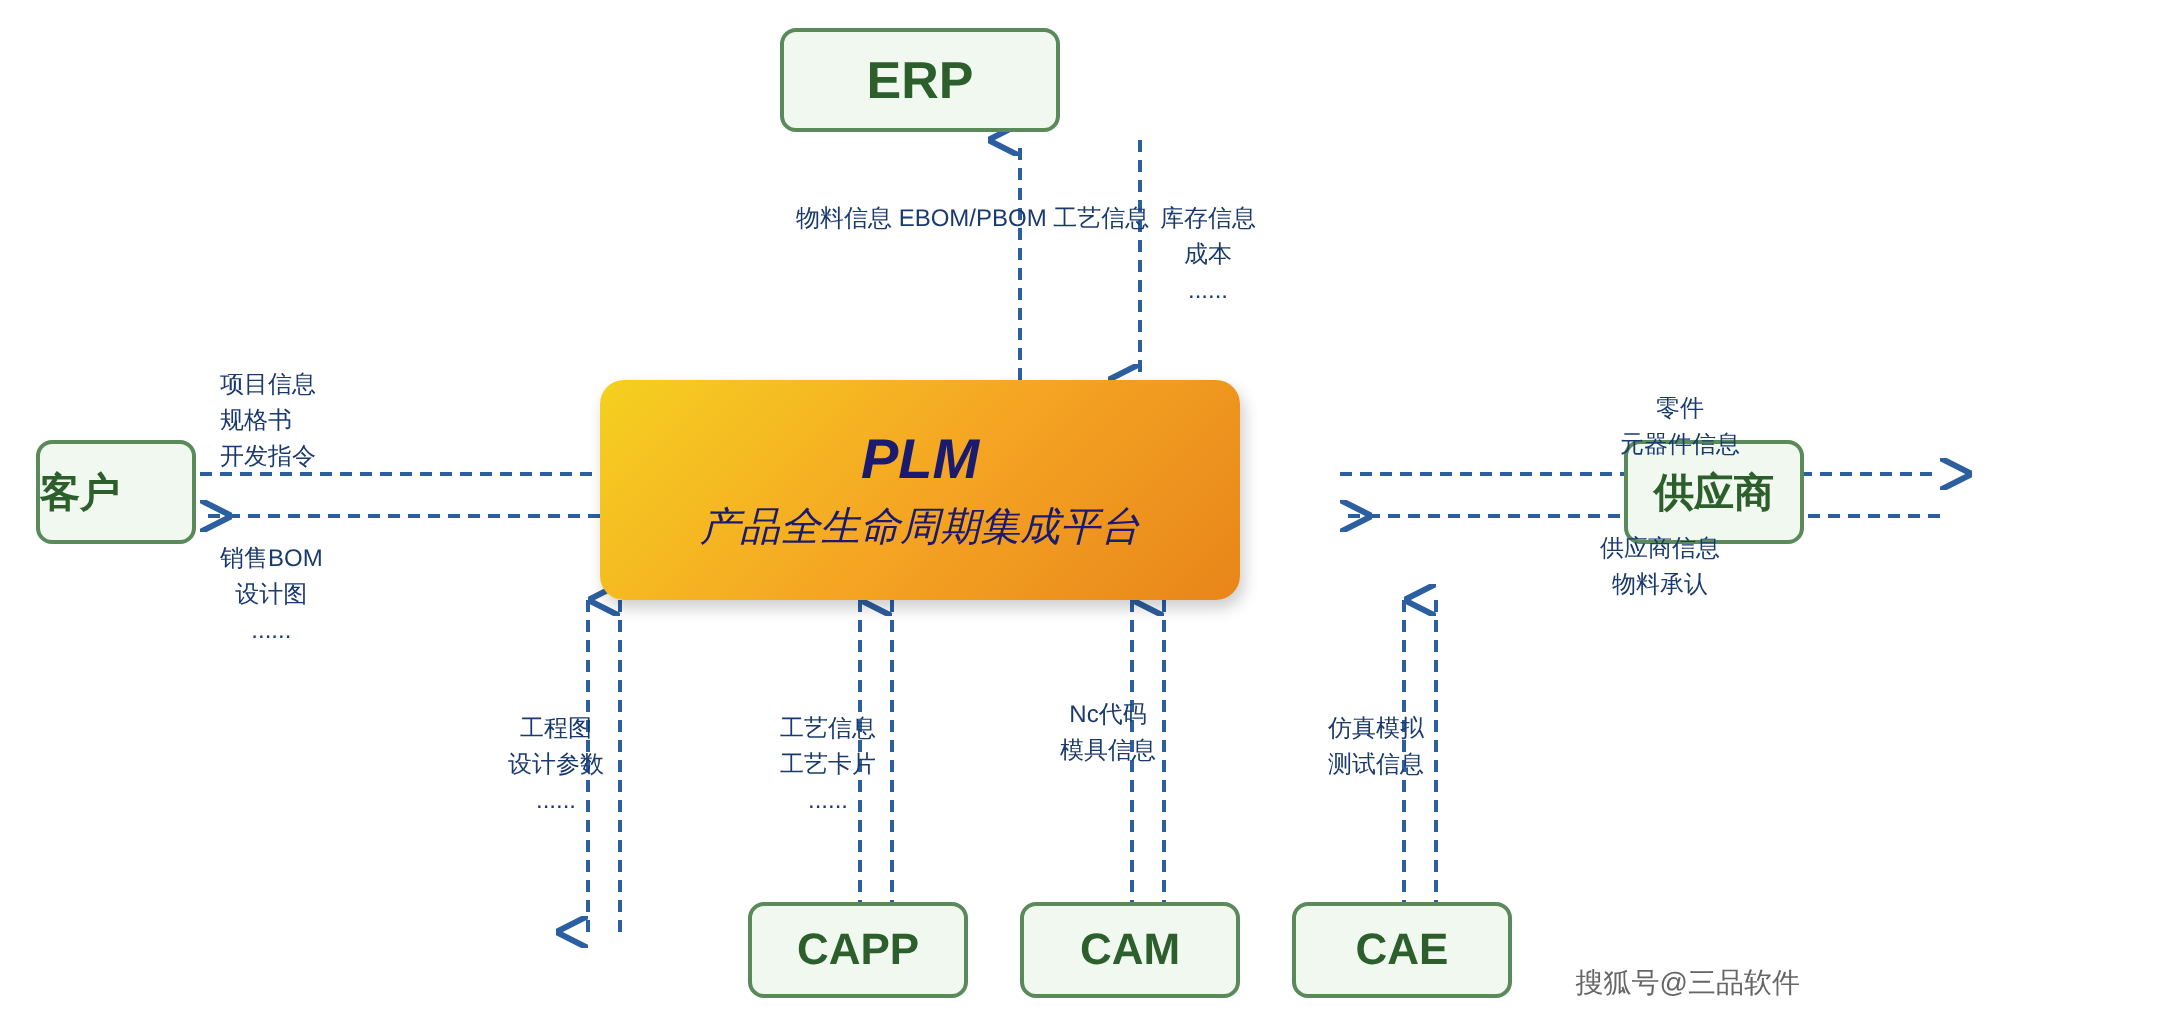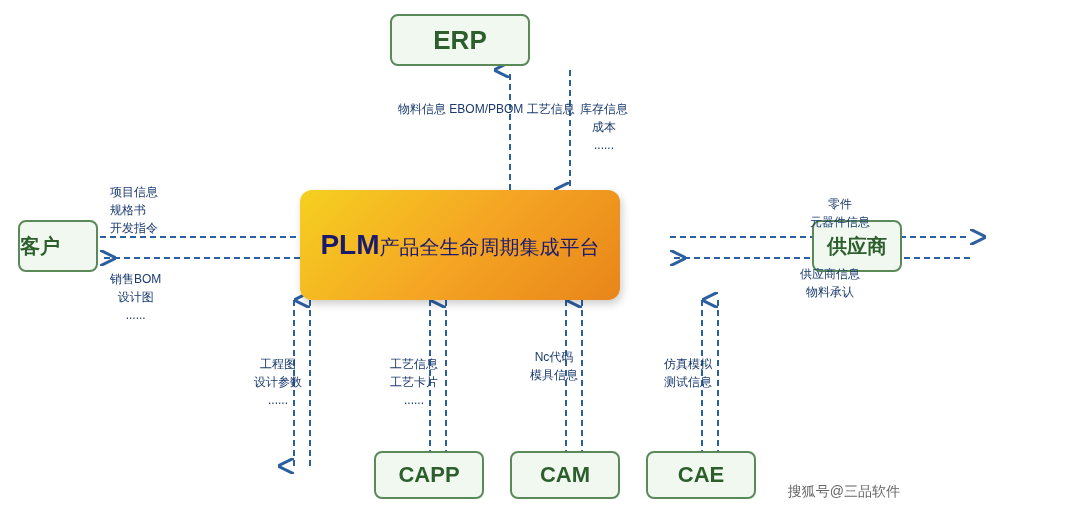--- a/index.html
+++ b/index.html
@@ -44,23 +44,25 @@
     .plm-box {
       position: absolute;
       top: 190px;
       left: 50%;
       transform: translateX(-50%);
       width: 320px;
       height: 110px;
       border-radius: 12px;
       background: linear-gradient(135deg, #f5d020 0%, #f5a623 50%, #e8851a 100%);
       display: flex;
+      flex-direction: column;
       align-items: center;
       justify-content: center;
       box-shadow: 2px 4px 8px rgba(0,0,0,0.2);
+      font-style: italic;
     }
     .plm-box .plm-title {
       font-size: 28px;
       font-weight: bold;
       color: #1a1a6e;
     }
     .plm-box .plm-subtitle {
       font-size: 20px;
       color: #1a1a6e;
       margin-top: 4px;

